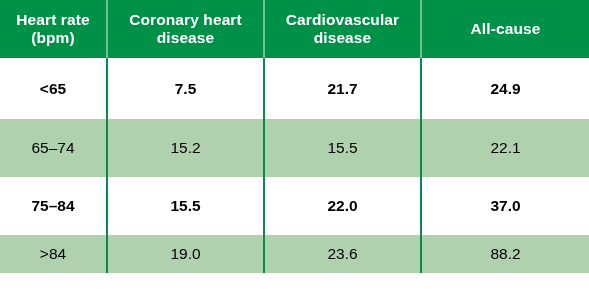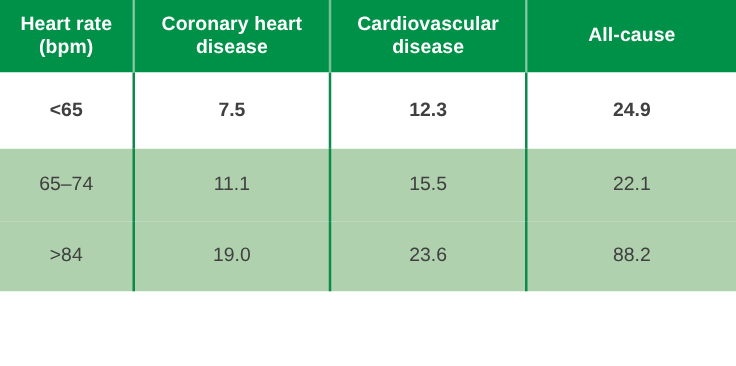--- a/index.html
+++ b/index.html
@@ -42,27 +42,27 @@
     letter-spacing: 0.1px;
     box-sizing: border-box;
   }
   th.sep {
     border-left: 2px solid rgba(190, 225, 200, 0.60);
   }
 
   
   tbody tr { height: 58px; }
   tbody tr.r1 { height: 61px; }
-  tbody tr.r4 { height: 56px; }
+  tbody tr.r4 { height: 38px; }
 
   td {
     text-align: center;
     vertical-align: middle;
     font-size: 15.5px;
-    color: #404040;
+    color: #000000;
     padding: 0 4px;
     box-sizing: border-box;
   }
   td.sep {
     border-left: 2px solid #0a8a4b;
   }
 
   tr.row-white td {
     background: #ffffff;
     font-weight: bold;
@@ -101,28 +101,34 @@
       <th class="sep">
         <span>All-cause</span>
       </th>
     </tr>
   </thead>
 
   <tbody>
     <tr class="row-white r1">
       <td>&lt;65</td>
       <td class="sep">7.5</td>
-      <td class="sep">12.3</td>
+      <td class="sep">21.7</td>
       <td class="sep">24.9</td>
     </tr>
     <tr class="row-green r2">
       <td>65–74</td>
-      <td class="sep">11.1</td>
+      <td class="sep">15.2</td>
       <td class="sep">15.5</td>
       <td class="sep">22.1</td>
+    </tr>
+    <tr class="row-white r3">
+      <td>75–84</td>
+      <td class="sep">15.5</td>
+      <td class="sep">22.0</td>
+      <td class="sep">37.0</td>
     </tr>
     <tr class="row-green r4">
       <td>&gt;84</td>
       <td class="sep">19.0</td>
       <td class="sep">23.6</td>
       <td class="sep">88.2</td>
     </tr>
   </tbody>
 </table>
 

